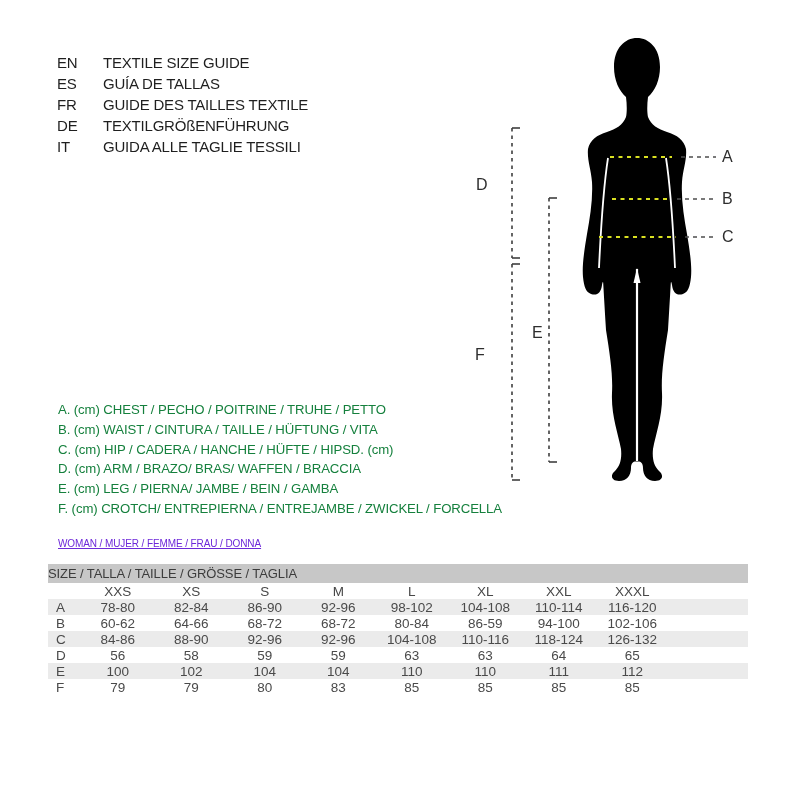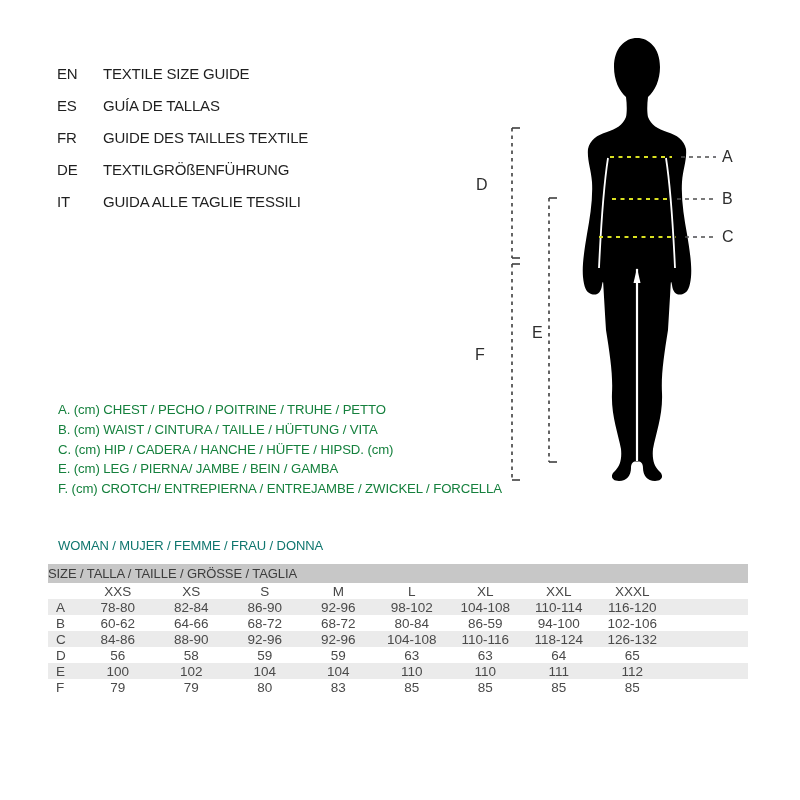--- a/index.html
+++ b/index.html
@@ -1,35 +1,35 @@
 <!DOCTYPE html>
 <html><head>
 <meta charset="utf-8">
 <style>
   html,body{margin:0;padding:0;}
   body{width:800px;height:800px;background:#ffffff;font-family:"Liberation Sans",sans-serif;-webkit-font-smoothing:antialiased;}
   .canvas{position:relative;width:800px;height:800px;background:#fff;overflow:hidden;}
 
   
   .langs{position:absolute;left:57px;top:52px;color:#1f1f1f;}
-  .lang-row{display:flex;height:21px;line-height:21px;font-size:15px;letter-spacing:-0.2px;margin-top:11px;}
+  .lang-row{display:flex;height:21px;line-height:21px;font-size:15px;letter-spacing:-0.2px;}
   .lang-code{width:46px;flex:0 0 46px;}
   .lang-label{white-space:nowrap;}
 
   
   .figure{position:absolute;left:455px;top:25px;width:305px;height:475px;}
   .figure svg{position:absolute;left:0;top:0;}
   .callout{position:absolute;font-size:16px;color:#2e2e2e;line-height:20px;}
 
   
   .legend{position:absolute;left:58px;top:400px;color:#15803d;}
   .legend-line{height:19.8px;line-height:19.8px;font-size:13.2px;white-space:nowrap;letter-spacing:-0.1px;}
 
   
-  .gender{position:absolute;left:58px;top:538px;font-size:13px;color:#0f766e;letter-spacing:-0.1px;}
+  .gender{position:absolute;left:58px;top:538px;font-size:10px;color:#6d28d9;letter-spacing:-0.1px;text-decoration:underline;}
 
   
   .size-table{position:absolute;left:48px;top:564px;width:700px;font-size:13.5px;color:#4a4a4a;}
   .size-band{height:19px;line-height:19px;background:#c7c7c7;color:#3c3c3c;font-size:13px;letter-spacing:-0.1px;}
   .tgrid{display:grid;grid-template-columns:33px repeat(8,73.5px) 1fr;align-items:center;height:16px;}
   .tgrid .cell{text-align:center;}
   .tgrid .rowlabel{text-align:left;padding-left:8px;}
   .cols-header{color:#474747;}
   .trow.stripe{background:#ebebeb;}
 </style>
@@ -135,20 +135,21 @@
     <span class="callout" style="left:267px;top:202px;">C</span>
     <span class="callout" style="left:21px;top:150px;">D</span>
     <span class="callout" style="left:77px;top:298px;">E</span>
     <span class="callout" style="left:20px;top:320px;">F</span>
   </div>
 
   <div class="legend">
       <div class="legend-line">A. (cm) CHEST / PECHO / POITRINE / TRUHE / PETTO</div>
       <div class="legend-line">B. (cm) WAIST / CINTURA / TAILLE / HÜFTUNG / VITA</div>
       <div class="legend-line">C. (cm) HIP / CADERA / HANCHE / HÜFTE / HIPSD. (cm)</div>
+      <div class="legend-line">D. (cm) ARM / BRAZO/ BRAS/ WAFFEN / BRACCIA</div>
       <div class="legend-line">E. (cm) LEG / PIERNA/ JAMBE / BEIN / GAMBA</div>
       <div class="legend-line">F. (cm) CROTCH/ ENTREPIERNA / ENTREJAMBE / ZWICKEL / FORCELLA</div>
     </div>
 
   <div class="gender">WOMAN / MUJER / FEMME / FRAU / DONNA</div>
 
   <div class="size-table">
     <div class="size-band">SIZE / TALLA / TAILLE / GRÖSSE / TAGLIA</div>
     <div class="tgrid cols-header">
         <span class="cell rowlabel"></span>

